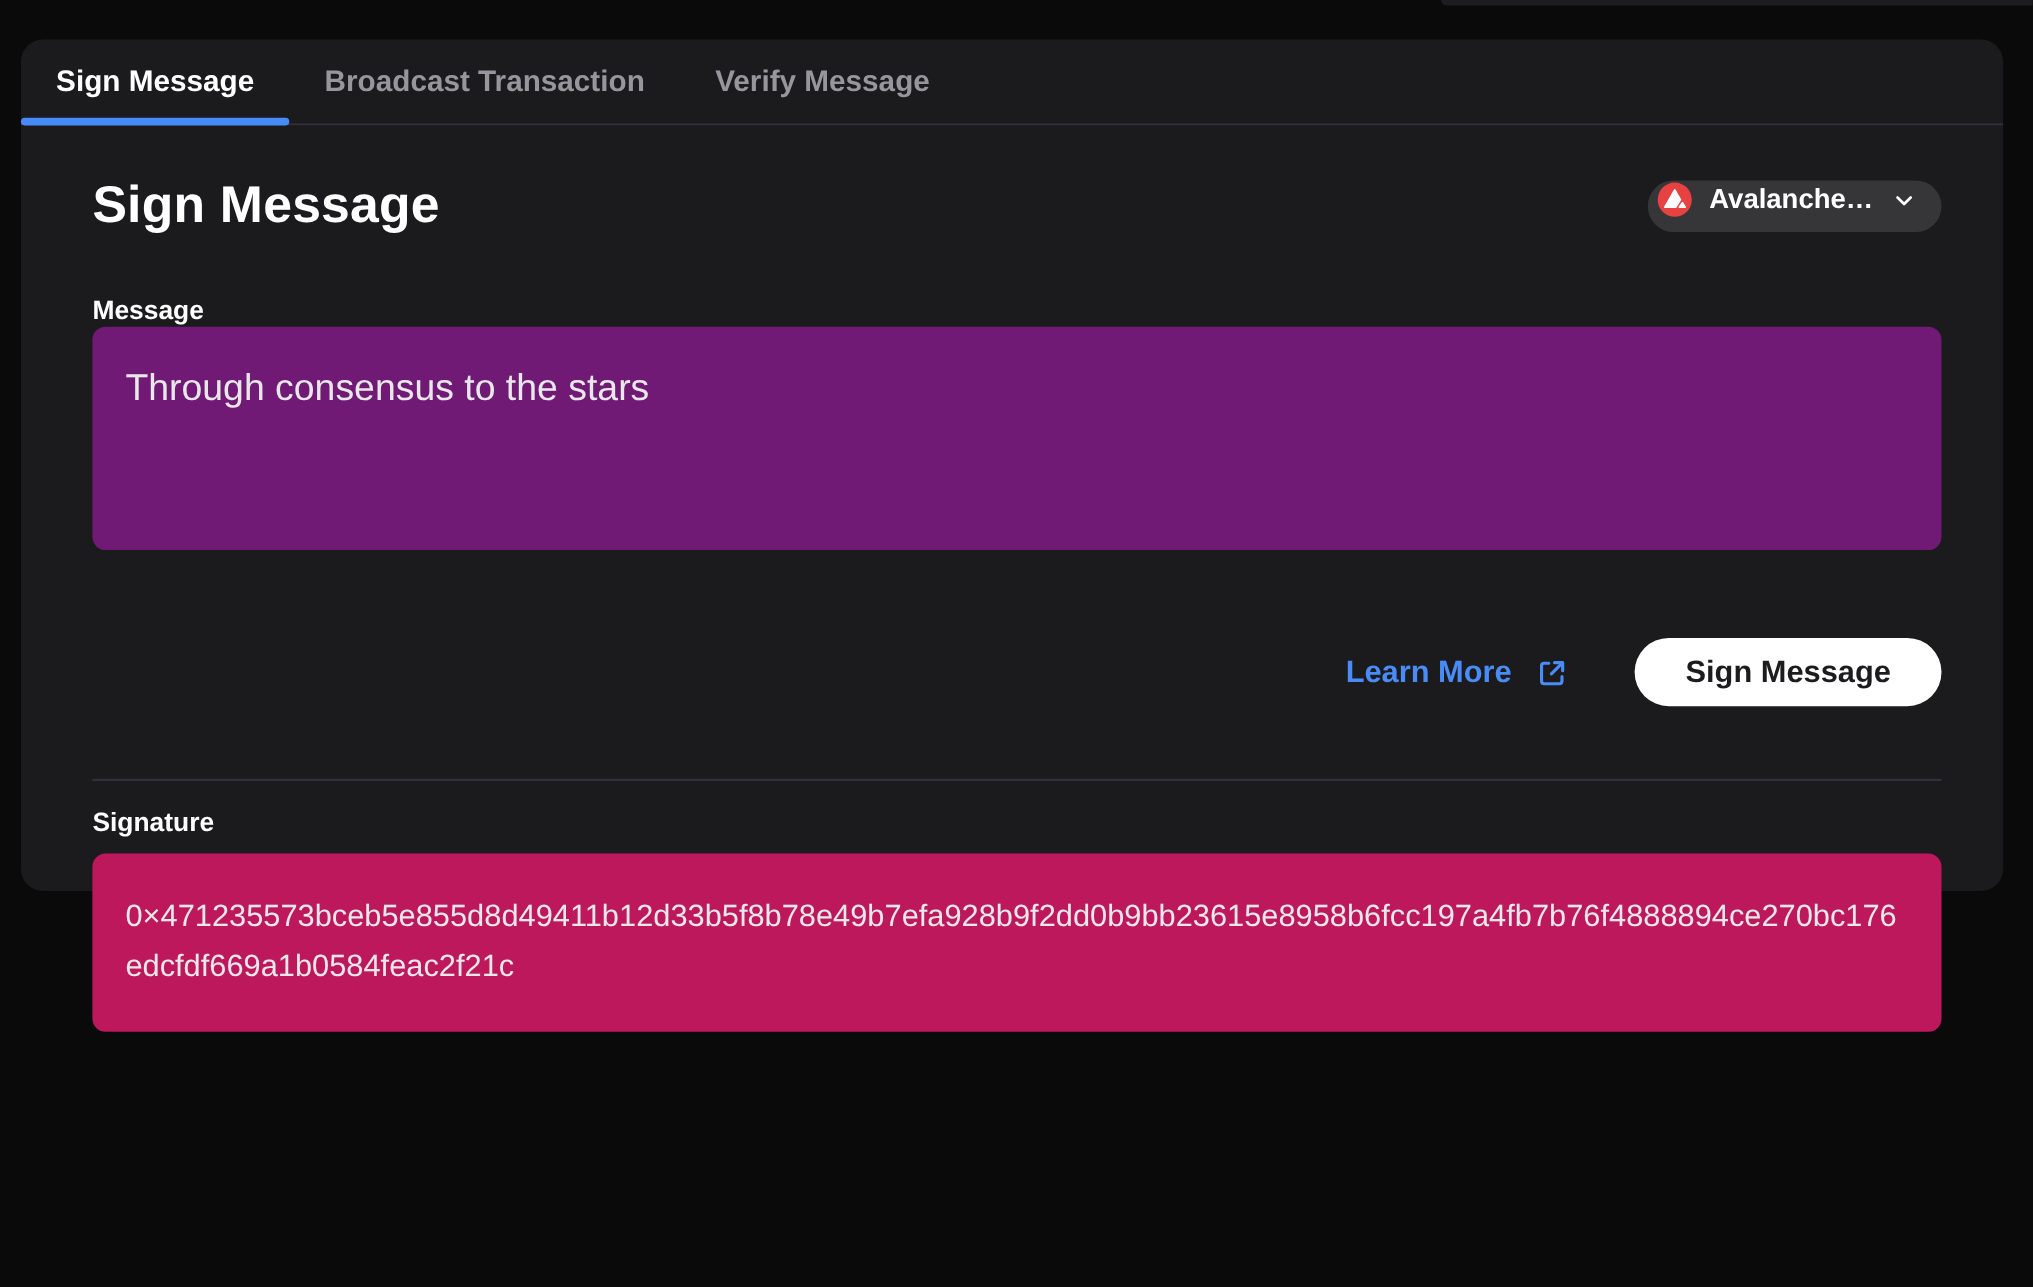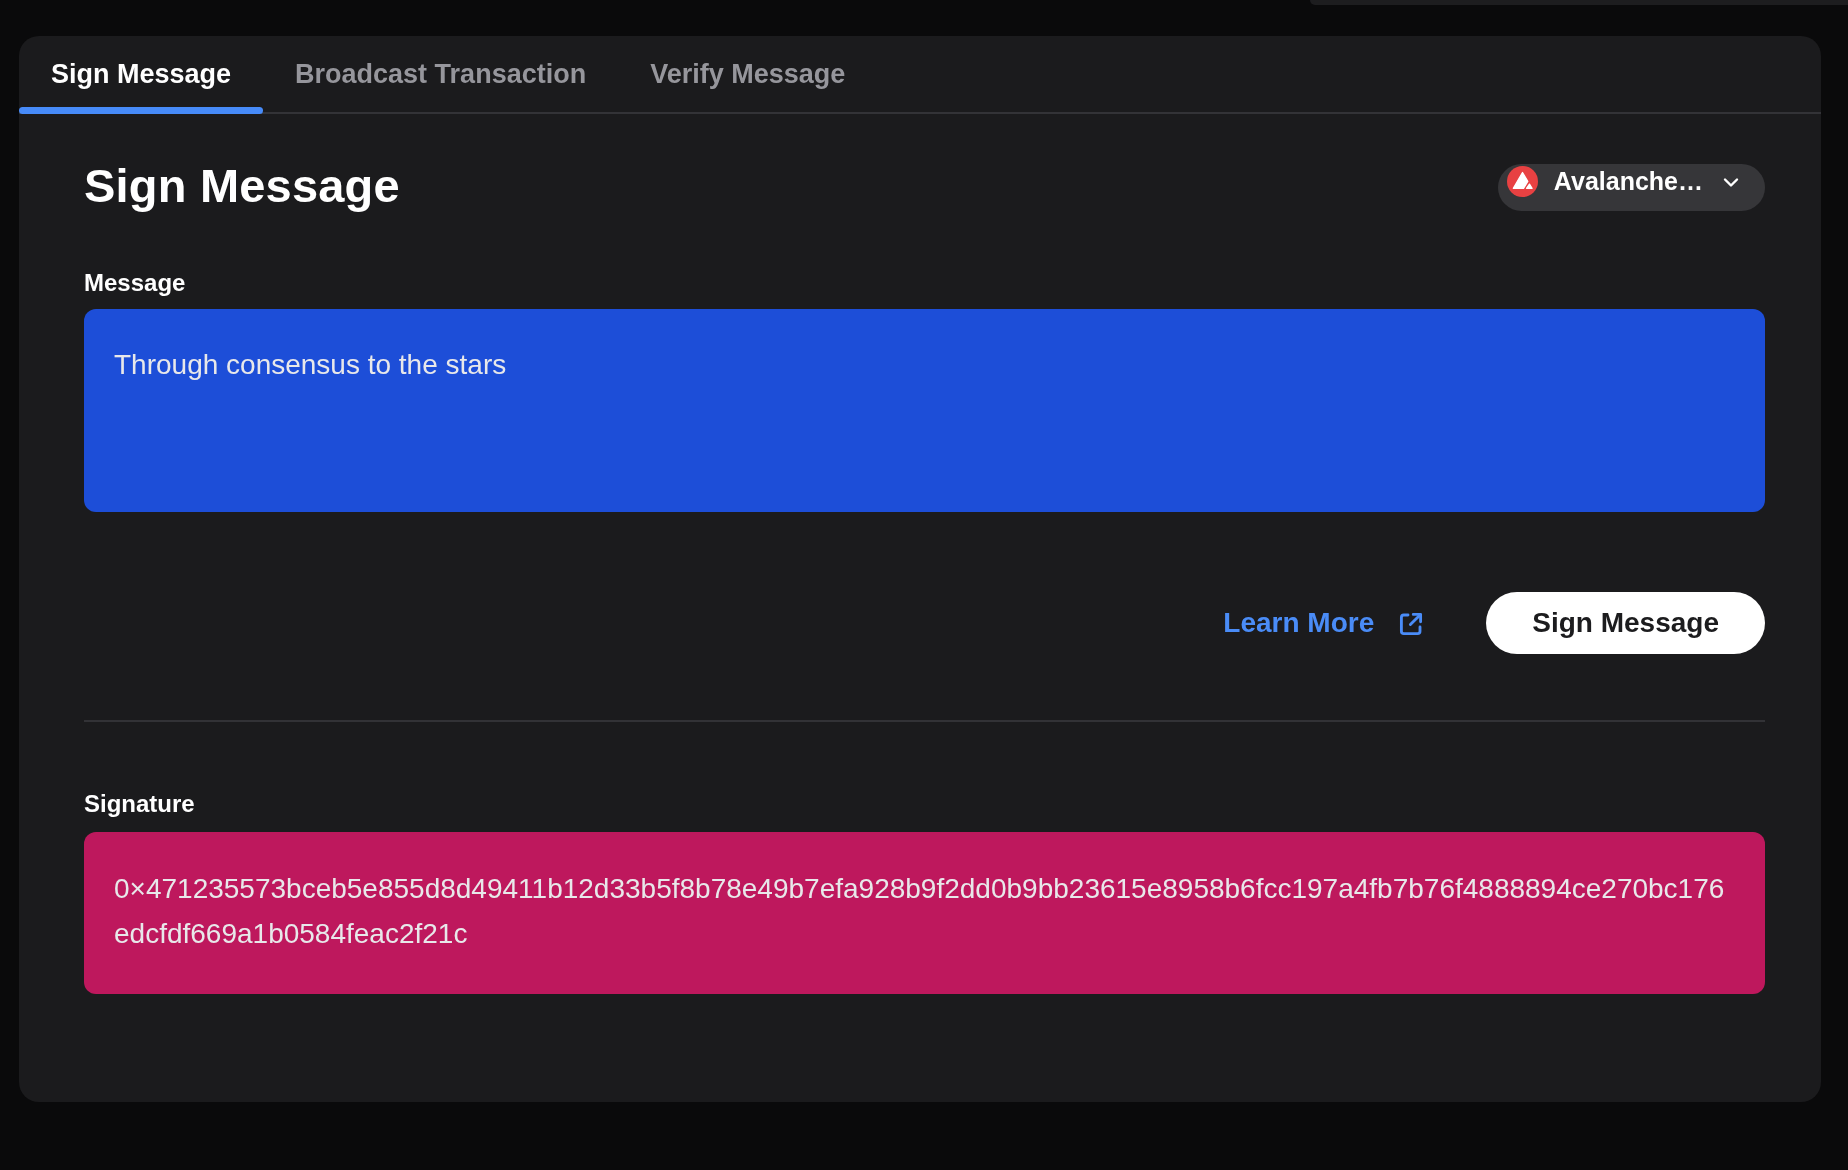--- a/index.html
+++ b/index.html
@@ -9,21 +9,21 @@
     font-family: "Liberation Sans", sans-serif;
     overflow: hidden;
     position: relative;
   }
   .top-strip {
     position: absolute; top: 0; left: 1310px; right: 0; height: 5px;
     background: #1d1d1f; border-bottom-left-radius: 8px;
   }
   .card {
     position: absolute; left: 19px; top: 36px;
-    width: 1802px; height: 1066px;
+    width: 1802px; height: 774px;
     background: #1b1b1d; border-radius: 20px;
     color: #ffffff;
   }
   
   .tabbar {
     display: flex; align-items: stretch;
     height: 78px; border-bottom: 2px solid #333337;
     border-radius: 20px 20px 0 0;
   }
   .tab {
@@ -60,25 +60,25 @@
   .chevron { display: flex; align-items: center; }
   .description {
     margin-top: 18px; max-width: 1690px;
     font-size: 26px; line-height: 40px; color: #a1a4aa;
   }
   .field-label {
     margin-top: 56px; font-size: 24px; font-weight: 700; color: #ffffff;
   }
   .message-input {
     display: block; width: 100%; height: 203px;
-    margin-top: 12px; padding: 36px 30px;
-    background: #1d4ed8; border: none; outline: none; resize: none;
+    padding: 36px 30px;
+    background: #701a75; border: none; outline: none; resize: none;
     border-radius: 12px;
     font-family: "Liberation Sans", sans-serif;
-    font-size: 28px; color: #e8e8ea; line-height: 40px;
+    font-size: 34px; color: #e8e8ea; line-height: 40px;
   }
   .actions-row {
     margin-top: 80px;
     display: flex; align-items: center; justify-content: flex-end;
   }
   .learn-more {
     display: flex; align-items: flex-end; gap: 22px;
     color: #4a8cf7; font-size: 28px; font-weight: 700;
     text-decoration: none; cursor: pointer;
   }
@@ -88,21 +88,21 @@
     background: #ffffff; color: #1c1c1e;
     border: none; border-radius: 32px;
     font-family: "Liberation Sans", sans-serif;
     font-size: 28px; font-weight: 700;
     cursor: pointer;
   }
   .divider {
     margin-top: 66px; border: none;
     border-top: 2px solid #323236;
   }
-  .sig-label { margin-top: 68px; }
+  .sig-label { margin-top: 24px; }
   .signature-box {
     margin-top: 14px; min-height: 162px;
     background: #be185d; border-radius: 12px;
     padding: 34px 30px;
     font-size: 28px; line-height: 45px; color: #e8e8ea;
     word-break: break-all;
   }
 </style>
 </head>
 <body>

